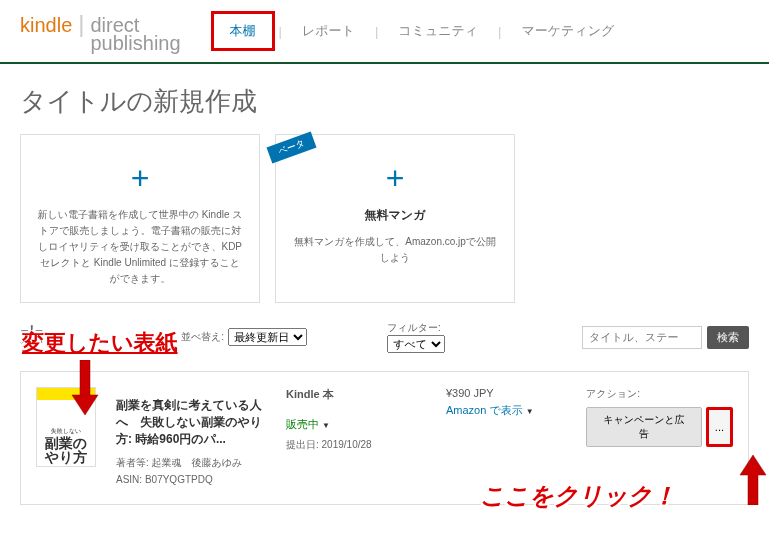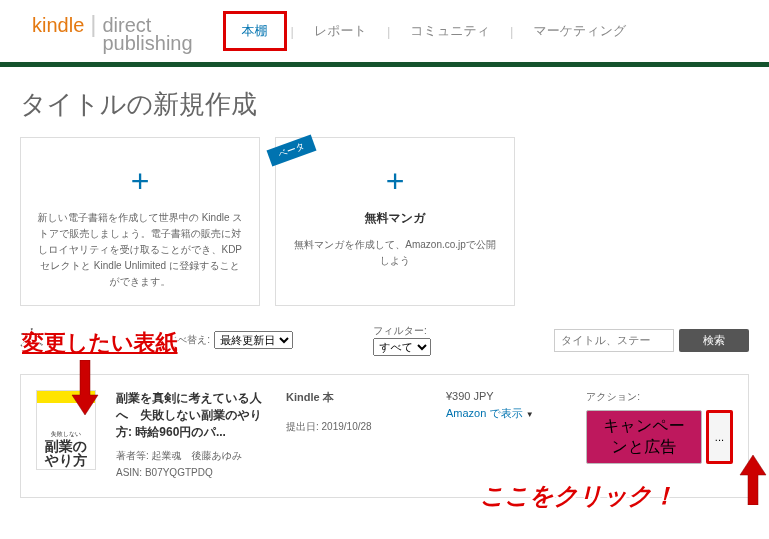--- a/index.html
+++ b/index.html
@@ -1,17 +1,17 @@
 <!DOCTYPE html>
 <html><head>
   <meta charset="utf-8">
   <style>
     * { box-sizing: border-box; margin: 0; padding: 0; }
     body { font-family: Arial, "Hiragino Sans", sans-serif; font-size: 13px; color: #333; background: #fff; width: 769px; }
-    .header { display: flex; align-items: center; padding: 10px 32px; border-bottom: 5px solid #14532d; }
+    .header { display: flex; align-items: center; padding: 10px 20px; border-bottom: 2px solid #14532d; }
     .logo { display: flex; align-items: baseline; margin-right: 30px; }
     .logo-kindle { color: #e47911; font-size: 20px; font-weight: 400; }
     .logo-divider { color: #ccc; margin: 0 6px; font-size: 24px; }
     .logo-dp { color: #999; font-size: 20px; line-height: 0.9; }
     .nav { display: flex; align-items: center; gap: 0; }
     .nav-item { padding: 8px 16px; color: #888; cursor: pointer; }
     .nav-item.active { color: #0073b0; border: 3px solid #d00; }
     .nav-sep { color: #ccc; padding: 0 4px; }
     .section-title { font-size: 26px; color: #666; padding: 20px 20px 15px; font-weight: 400; }
     .cards { display: flex; gap: 15px; padding: 0 20px; }
@@ -23,38 +23,38 @@
     .beta-ribbon { position: absolute; top: 4px; left: -8px; background: #0073b0; color: #fff; font-size: 9px; padding: 2px 10px; transform: rotate(-20deg); }
     .annotation-1 { position: absolute; font-size: 22px; font-weight: bold; color: #d00; text-shadow: -2px -2px 0 #fff, 2px -2px 0 #fff, -2px 2px 0 #fff, 2px 2px 0 #fff; text-decoration: underline; }
     .books-header { display: flex; align-items: center; padding: 18px 20px 8px; position: relative; }
     .books-title { font-size: 24px; color: #666; font-weight: 300; margin-right: auto; }
     .sort-label { font-size: 10px; color: #666; margin-right: 4px; }
     select { font-size: 11px; padding: 1px; }
     .filter-group { display: flex; flex-direction: column; align-items: flex-start; margin-left: 80px; }
     .filter-label { font-size: 10px; color: #666; }
     .search-group { margin-left: auto; display: flex; gap: 5px; }
     .search-input { border: 1px solid #ccc; padding: 4px 6px; font-size: 11px; width: 120px; }
-    .search-btn { background: #555; color: #fff; border: none; padding: 4px 24px; font-size: 11px; cursor: pointer; border-radius: 2px; }
+    .search-btn { background: #555; color: #fff; border: none; padding: 4px 10px; font-size: 11px; cursor: pointer; border-radius: 2px; }
     .book-row { border: 1px solid #ddd; margin: 10px 20px; padding: 15px; display: flex; gap: 20px; }
     .cover { width: 60px; height: 80px; background: linear-gradient(#ffe400 0%, #ffe400 15%, #fff 15%); border: 1px solid #ddd; display: flex; flex-direction: column; justify-content: flex-end; align-items: center; font-size: 8px; padding: 2px; }
     .cover-big { font-size: 14px; font-weight: bold; line-height: 1; }
-    .book-info { width: 150px; }
+    .book-info { width: 150px; margin-top: 10px; }
     .book-title { font-weight: bold; font-size: 12px; margin-bottom: 8px; }
     .book-meta { font-size: 10px; color: #666; margin-bottom: 4px; }
     .kindle-col { width: 140px; font-size: 11px; }
     .kindle-col .label { color: #555; margin-bottom: 15px; font-weight: bold; }
     .status-live { color: #067D06; font-size: 11px; }
     .dropdown-caret { font-size: 8px; }
     .price-col { width: 120px; font-size: 11px; }
     .price { color: #555; margin-bottom: 4px; }
     .link { color: #0073b0; cursor: pointer; }
     .action-col { flex: 1; }
     .action-label { font-size: 10px; color: #666; margin-bottom: 6px; }
     .action-btns { display: flex; gap: 4px; }
-    .action-btn { border: 1px solid #bbb; background: #be185d; padding: 5px 12px; font-size: 16px; cursor: pointer; border-radius: 2px; }
+    .action-btn { border: 1px solid #bbb; background: #e5e5e5; padding: 5px 12px; font-size: 10px; cursor: pointer; border-radius: 2px; }
     .more-btn { border: 3px solid #d00; background: #f5f5f5; padding: 3px 6px; font-size: 11px; cursor: pointer; border-radius: 2px; }
     .annot-cover { left: 22px; top: 328px; }
     .arrow1 { position: absolute; left: 70px; top: 360px; }
     .click-here { position: absolute; left: 480px; top: 480px; font-size: 24px; font-weight: bold; color: #d00; font-style: italic; text-shadow: -2px -2px 0 #fff, 2px -2px 0 #fff, -2px 2px 0 #fff, 2px 2px 0 #fff; }
     .arrow2 { position: absolute; left: 738px; top: 455px; }
     .arrow-svg { fill: #c00; stroke: #800; stroke-width: 0.5; }
     .wrapper { position: relative; }
   </style>
 </head>
 <body>
@@ -113,20 +113,21 @@
     <div class="cover-big">副業の</div>
     <div class="cover-big">やり方</div>
   </div>
   <div class="book-info">
     <div class="book-title">副業を真剣に考えている人へ　失敗しない副業のやり方: 時給960円のパ...</div>
     <div class="book-meta"><span>著者等:</span> <span>起業魂　後藤あゆみ</span></div>
     <div class="book-meta"><span>ASIN:</span> <span>B07YQGTPDQ</span></div>
   </div>
   <div class="kindle-col">
     <div class="label">Kindle 本</div>
+    <div><span class="status-live">販売中</span> <span class="dropdown-caret">▼</span></div>
     <div class="book-meta" style="margin-top:6px"><span>提出日:</span> <span>2019/10/28</span></div>
   </div>
   <div class="price-col">
     <div class="price">¥390 JPY</div>
     <div><span class="link">Amazon で表示</span> <span class="dropdown-caret">▼</span></div>
   </div>
   <div class="action-col">
     <div class="action-label">アクション:</div>
     <div class="action-btns">
       <button class="action-btn">キャンペーンと広告</button>

